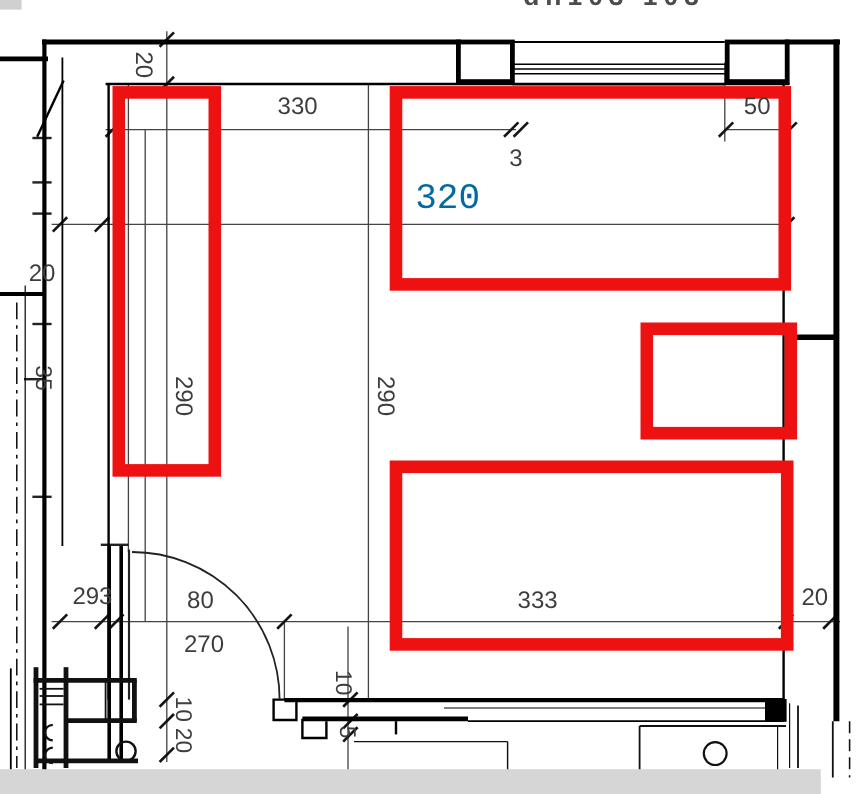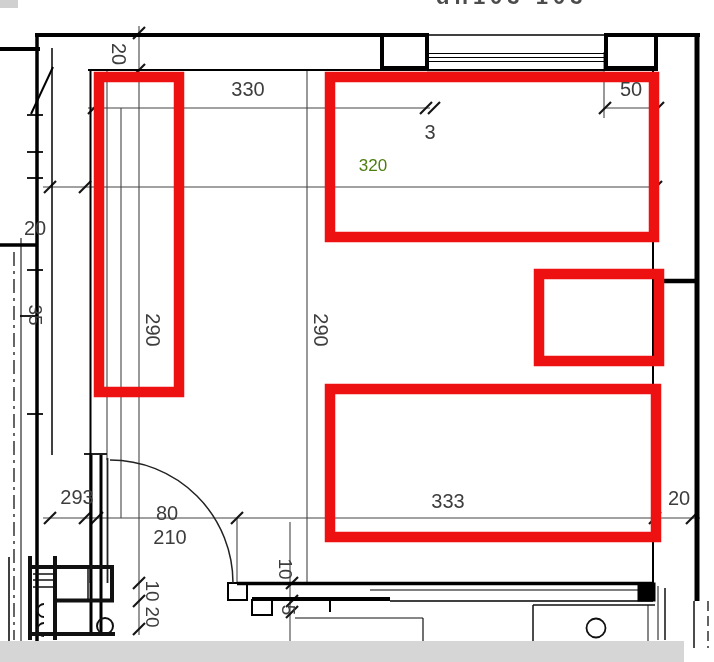--- a/index.html
+++ b/index.html
@@ -1,20 +1,20 @@
 <!DOCTYPE html>
 <html><head>
 <meta charset="utf-8">
 <style>
   html,body{margin:0;padding:0;background:#fff;}
   #stage{position:relative;width:714px;height:662px;background:#ffffff;overflow:hidden;
          font-family:"Liberation Sans",sans-serif;}
   .dim{position:absolute;color:#3d3d3d;font-size:20px;line-height:22px;height:22px;
        text-align:center;white-space:nowrap;}
-  .dim.big{font-size:17px;color:#4d7c0f;line-height:26px;height:26px;}
+  .dim.big{font-size:30px;color:#0369a1;line-height:26px;height:26px;font-family:Liberation Mono, monospace;}
   .dim.rot{transform:rotate(90deg);}
   .dim.small{font-size:19px;}
   #title-clip{position:absolute;left:436px;top:0;width:210px;height:9px;overflow:hidden;}
   #title-clip span{display:block;margin-top:-16px;font-size:22px;letter-spacing:5px;
        color:#4c4c4c;font-weight:bold;}
 </style>
 </head>
 <body>
 
 <div id="stage">
@@ -164,22 +164,22 @@
 
 <div class="dim" style="left:223px;top:78px;width:50px">330</div>
 <div class="dim" style="left:611px;top:78px;width:40px">50</div>
 <div class="dim" style="left:420px;top:121px;width:20px">3</div>
 <div class="dim big" style="left:343px;top:153px;width:60px">320</div>
 <div class="dim rot" style="left:99px;top:43px;width:40px">20</div>
 <div class="dim" style="left:15px;top:217px;width:40px">20</div>
 <div class="dim rot" style="left:130px;top:319px;width:46px">290</div>
 <div class="dim rot" style="left:298px;top:319px;width:46px">290</div>
 <div class="dim" style="left:50px;top:486px;width:54px">293</div>
-<div class="dim" style="left:147px;top:502px;width:40px">80</div>
-<div class="dim" style="left:145px;top:526px;width:50px">210</div>
+<div class="dim" style="left:147px;top:490px;width:40px">80</div>
+<div class="dim" style="left:145px;top:526px;width:50px">270</div>
 <div class="dim" style="left:421px;top:490px;width:54px">333</div>
 <div class="dim" style="left:659px;top:487px;width:40px">20</div>
 <div class="dim rot small" style="left:135px;top:580px;width:34px">10</div>
 <div class="dim rot small" style="left:135px;top:606px;width:34px">20</div>
 <div class="dim rot small" style="left:268px;top:558px;width:34px">10</div>
 <div class="dim rot small" style="left:277px;top:599px;width:22px">5</div>
 <div class="dim rot small" style="left:20px;top:304px;width:30px">35</div>
 
 </div>
 

